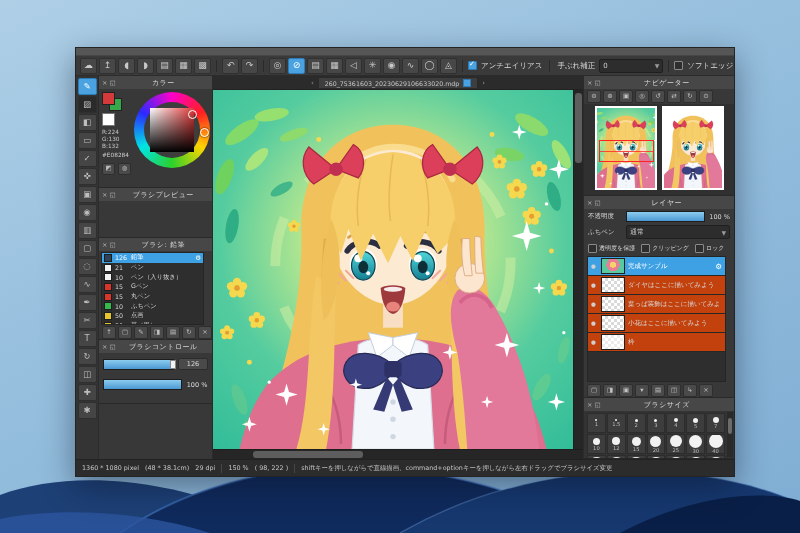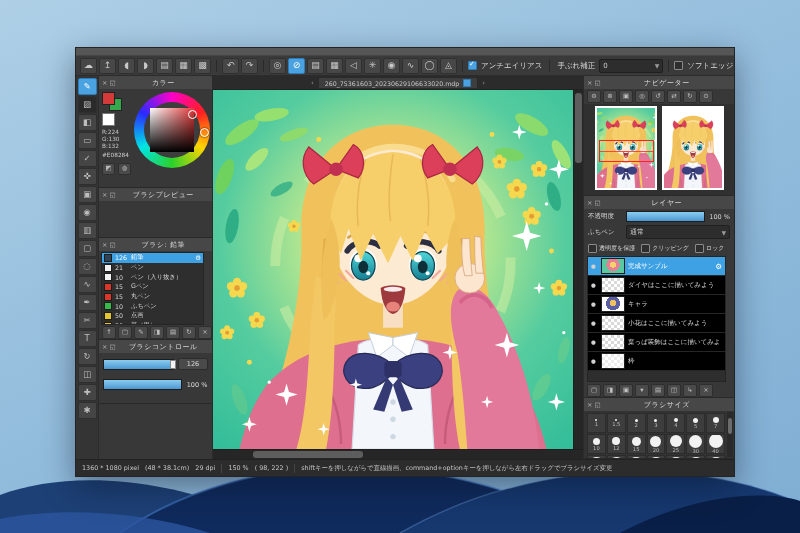--- a/index.html
+++ b/index.html
@@ -131,21 +131,21 @@
   .navbox::after{content:"";position:absolute;left:0;top:50%;width:100%;height:0;border-top:1px solid rgba(255,40,40,.8);}
 
   .p-layer{height:202px;}
   .lrowset{padding:2px 4px 0;display:flex;flex-direction:column;gap:3px;font-size:6.5px;color:#d5d5d5;}
   .lctl{display:flex;align-items:center;gap:4px;}
   .lctl .lab{width:34px;flex:0 0 auto;}
   .checks{display:flex;gap:6px;align-items:center;margin:2px 0 2px;}
   .checks .ck{display:flex;align-items:center;gap:2px;font-size:6px;}
   .llist{flex:1;background:#2e2e2e;margin:1px 8px 1px 3px;border:1px solid #252525;overflow:hidden;position:relative;}
   .lrow{height:18px;display:flex;align-items:center;gap:3px;padding:0 3px;font-size:6.5px;color:#d8d8d8;
-    border-bottom:1px solid #272727;background:#000000;}
+    border-bottom:1px solid #272727;background:#c2410c;}
   .lrow.active{background:#3da1e4;color:#fff;}
   .lrow .eye{font-size:5.5px;color:#cfcfcf;width:7px;flex:0 0 auto;}
   .lthumb{width:22px;height:14px;border:1px solid #1f1f1f;background:#fff;flex:0 0 auto;}
   .thumb-checker{background:repeating-conic-gradient(#d9d9d9 0% 25%,#ffffff 0% 50%) 0 0/6px 6px;}
   .thumb-checker-light{background:repeating-conic-gradient(#ececec 0% 25%,#ffffff 0% 50%) 0 0/6px 6px;}
   .thumb-art{background:radial-gradient(circle at 50% 42%,#f6d26a 0 22%,#e87d96 0 48%,#59c99f 0 100%);}
   .thumb-chara{background:radial-gradient(circle at 50% 45%,#efc15e 0 24%,#5a5fa5 0 52%,#ffffff 0 100%);}
   .thumb-white{background:#ffffff;}
   .lrow .lname{flex:1;overflow:hidden;white-space:nowrap;}
   .lrow .g{display:none;font-size:7.5px;}
@@ -622,34 +622,28 @@
     <span class="g">⚙</span>
   </div>
             <div class="lrow">
     <span class="eye">●</span>
     <span class="lthumb thumb-checker"></span>
     <span class="lname">ダイヤはここに描いてみよう</span>
 
   </div>
             <div class="lrow">
     <span class="eye">●</span>
-    <span class="lthumb thumb-chara"></span>
-    <span class="lname">キャラ</span>
+    <span class="lthumb thumb-checker"></span>
+    <span class="lname">葉っぱ装飾はここに描いてみよ</span>
 
   </div>
             <div class="lrow">
     <span class="eye">●</span>
     <span class="lthumb thumb-checker"></span>
     <span class="lname">小花はここに描いてみよう</span>
-
-  </div>
-            <div class="lrow">
-    <span class="eye">●</span>
-    <span class="lthumb thumb-checker"></span>
-    <span class="lname">葉っぱ装飾はここに描いてみよ</span>
 
   </div>
             <div class="lrow">
     <span class="eye">●</span>
     <span class="lthumb thumb-checker-light"></span>
     <span class="lname">枠</span>
 
   </div>
         </div>
         <div class="ptoolrow">

